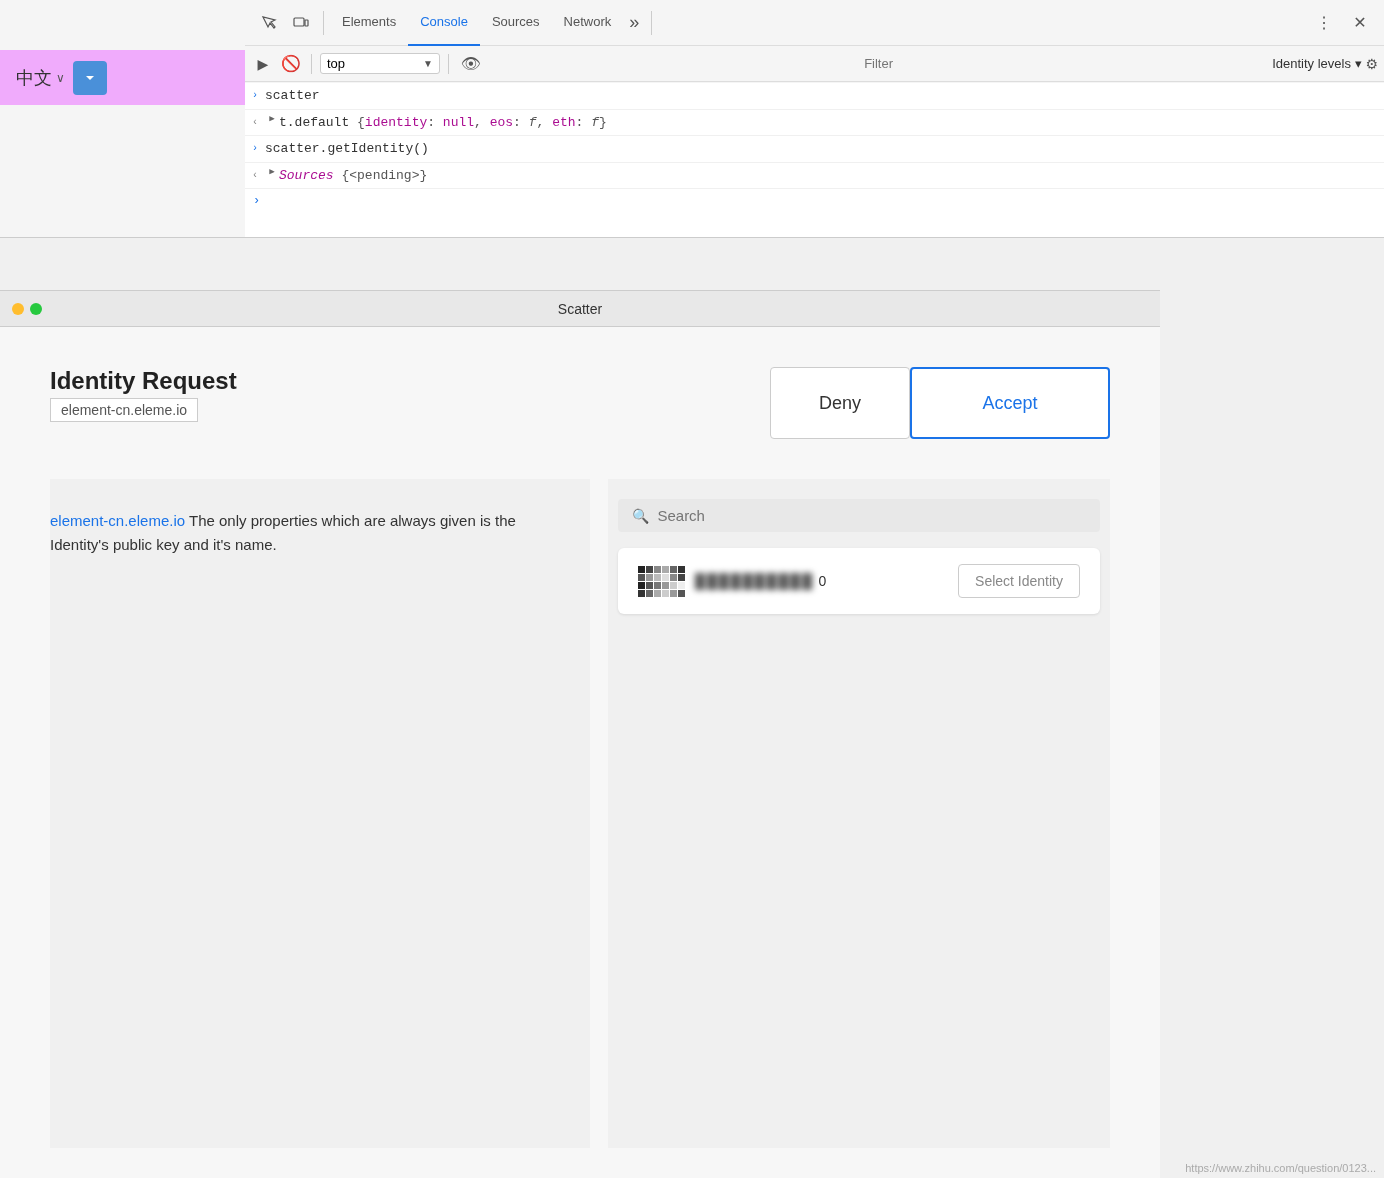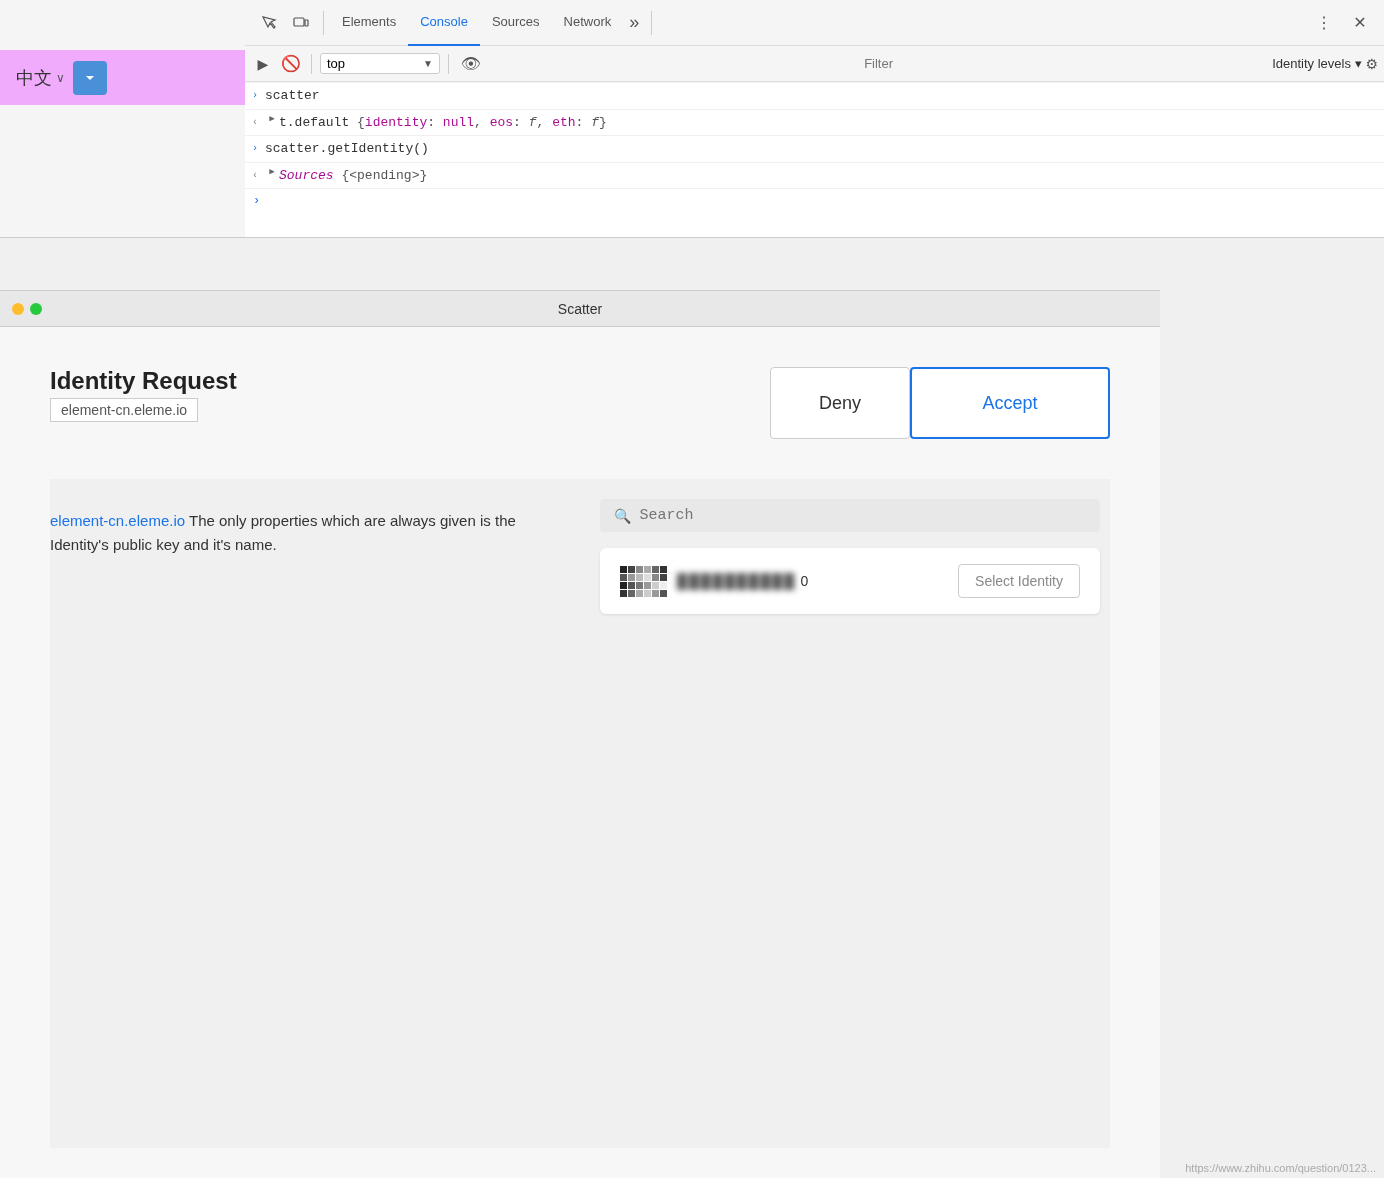--- a/index.html
+++ b/index.html
@@ -380,21 +380,21 @@
       font-size: 18px;
       color: #1a73e8;
       cursor: pointer;
       min-width: 200px;
     }
 
     
     .scatter-bottom {
       display: flex;
       flex: 1;
-      gap: 0;
+      gap: 18px;
       min-height: 0;
     }
 
     .scatter-left-panel {
       width: 540px;
       min-width: 540px;
       background: #f0f0f0;
       padding: 30px 40px 30px 0;
     }
 
@@ -438,21 +438,20 @@
       font-size: 14px;
     }
 
     .search-input {
       border: none;
       background: transparent;
       font-size: 15px;
       color: #0f172a;
       outline: none;
       flex: 1;
-      font-family: Liberation Mono, monospace;
     }
 
     
     .identity-card {
       background: white;
       border-radius: 6px;
       padding: 16px 20px;
       display: flex;
       align-items: center;
       justify-content: space-between;

